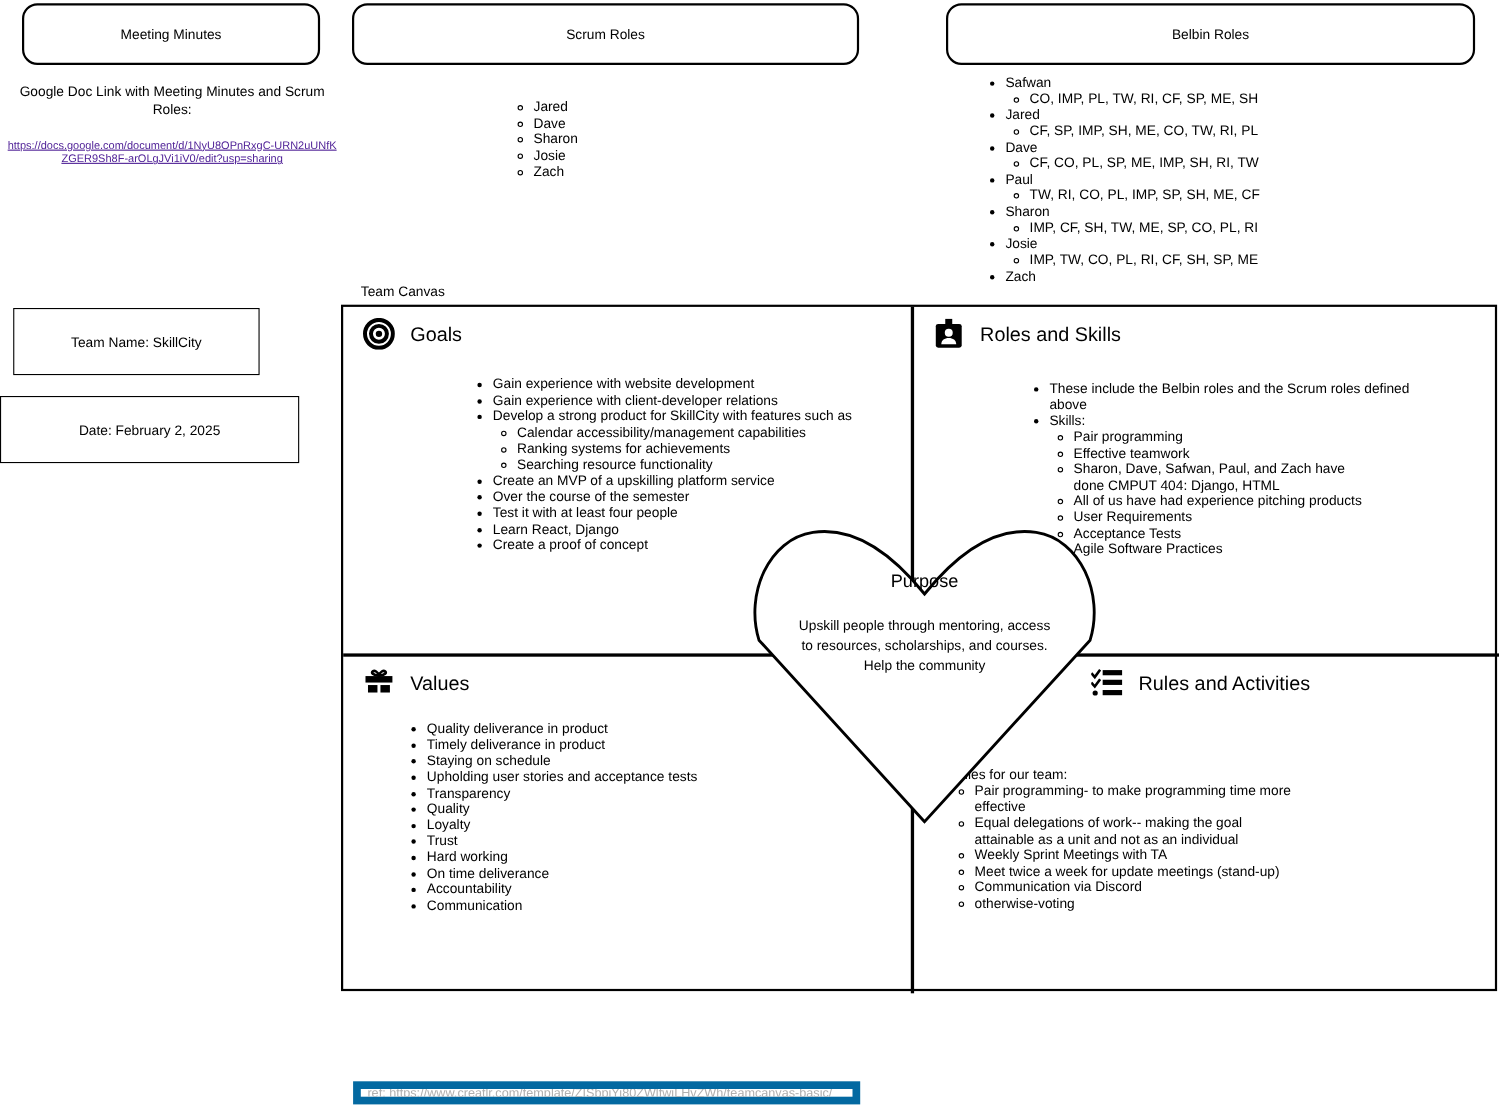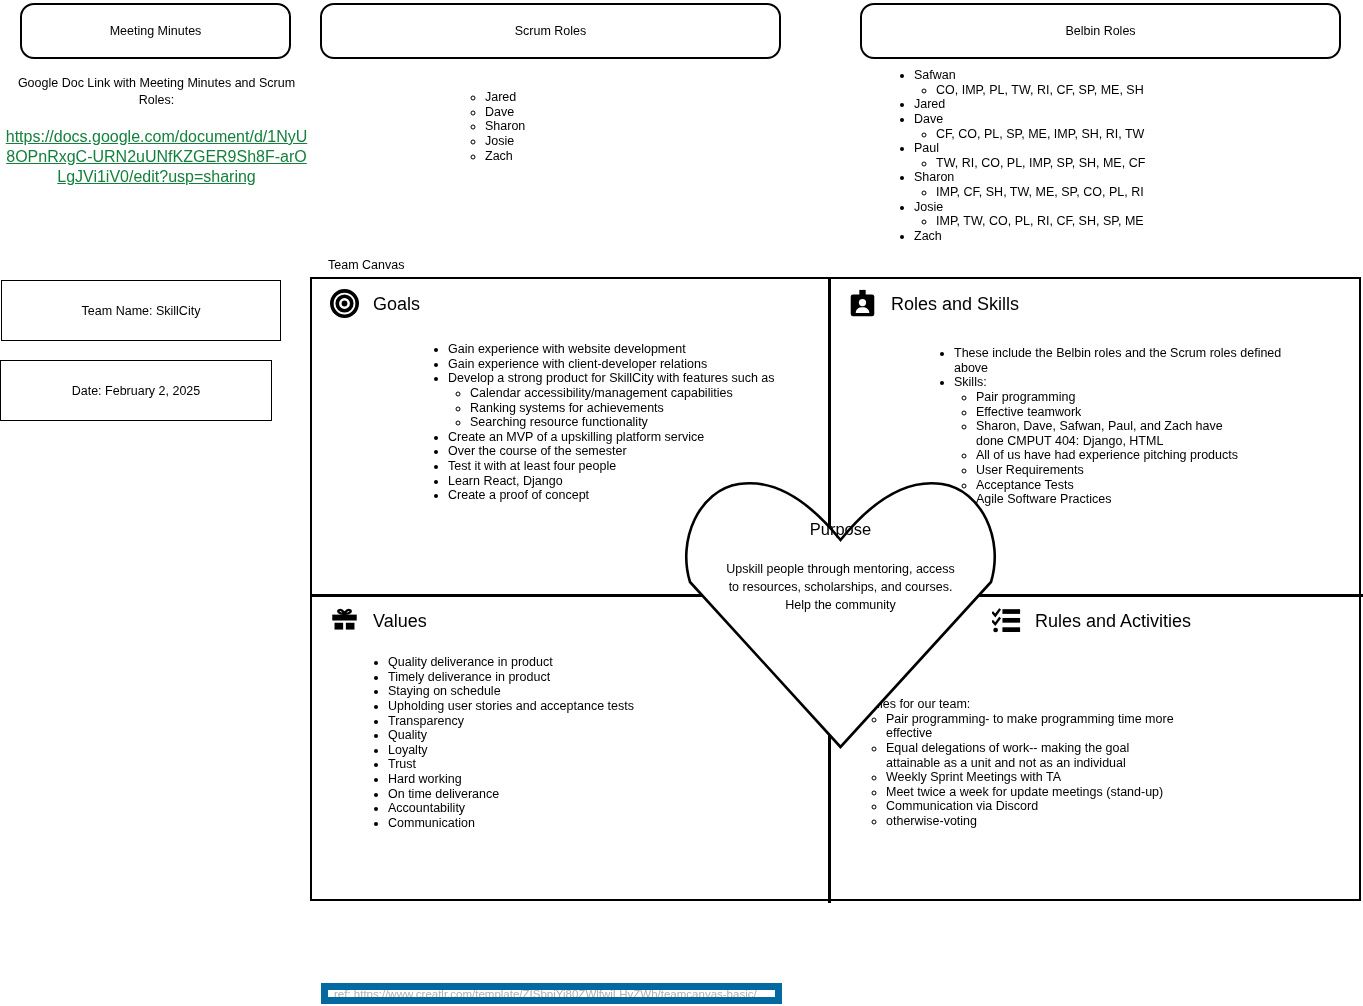--- a/index.html
+++ b/index.html
@@ -37,24 +37,24 @@
     justify-content: center;
     font-size: 12.5px;
     background: #fff;
   }
 
   
   .tblock { position: absolute; font-size: 12.5px; line-height: 1.35; }
   .center { text-align: center; }
 
   a.doclink {
-    color: #15803d;
+    color: #4c1d95;
     text-decoration: underline;
     word-break: break-all;
-    font-size: 16px;
+    font-size: 10px;
     line-height: 1.25;
     display: inline-block;
   }
 
   
   ul.lv1 {
     margin: 0; padding: 0 0 0 16px;
     list-style-type: disc;
     font-size: 12.5px;
     line-height: 1.17;
@@ -175,20 +175,23 @@
 <div class="tblock" style="left:898px; top:68px; width:450px;">
   <ul class="lv1">
     <li>Safwan</li>
   </ul>
   <ul class="lv2">
     <li>CO, IMP, PL, TW, RI, CF, SP, ME, SH</li>
   </ul>
   <ul class="lv1">
     <li>Jared</li>
   </ul>
+  <ul class="lv2">
+    <li>CF, SP, IMP, SH, ME, CO, TW, RI, PL</li>
+  </ul>
   <ul class="lv1">
     <li>Dave</li>
   </ul>
   <ul class="lv2">
     <li>CF, CO, PL, SP, ME, IMP, SH, RI, TW</li>
   </ul>
   <ul class="lv1">
     <li>Paul</li>
   </ul>
   <ul class="lv2">
@@ -204,21 +207,21 @@
     <li>Josie</li>
   </ul>
   <ul class="lv2">
     <li>IMP, TW, CO, PL, RI, CF, SH, SP, ME</li>
   </ul>
   <ul class="lv1">
     <li>Zach</li>
   </ul>
 </div>
 
-<div class="sqbox" style="left:1px; top:280px; width:280px; height:61px;">
+<div class="sqbox" style="left:12px; top:280px; width:224px; height:61px;">
   <span>Team Name: SkillCity</span>
 </div>
 
 <div class="sqbox" style="left:0px; top:360px; width:272px; height:61px;">
   <span>Date: February 2, 2025</span>
 </div>
 
 <div class="tblock" style="left:328px; top:257px;">Team Canvas</div>
 
 <div id="team-canvas">

